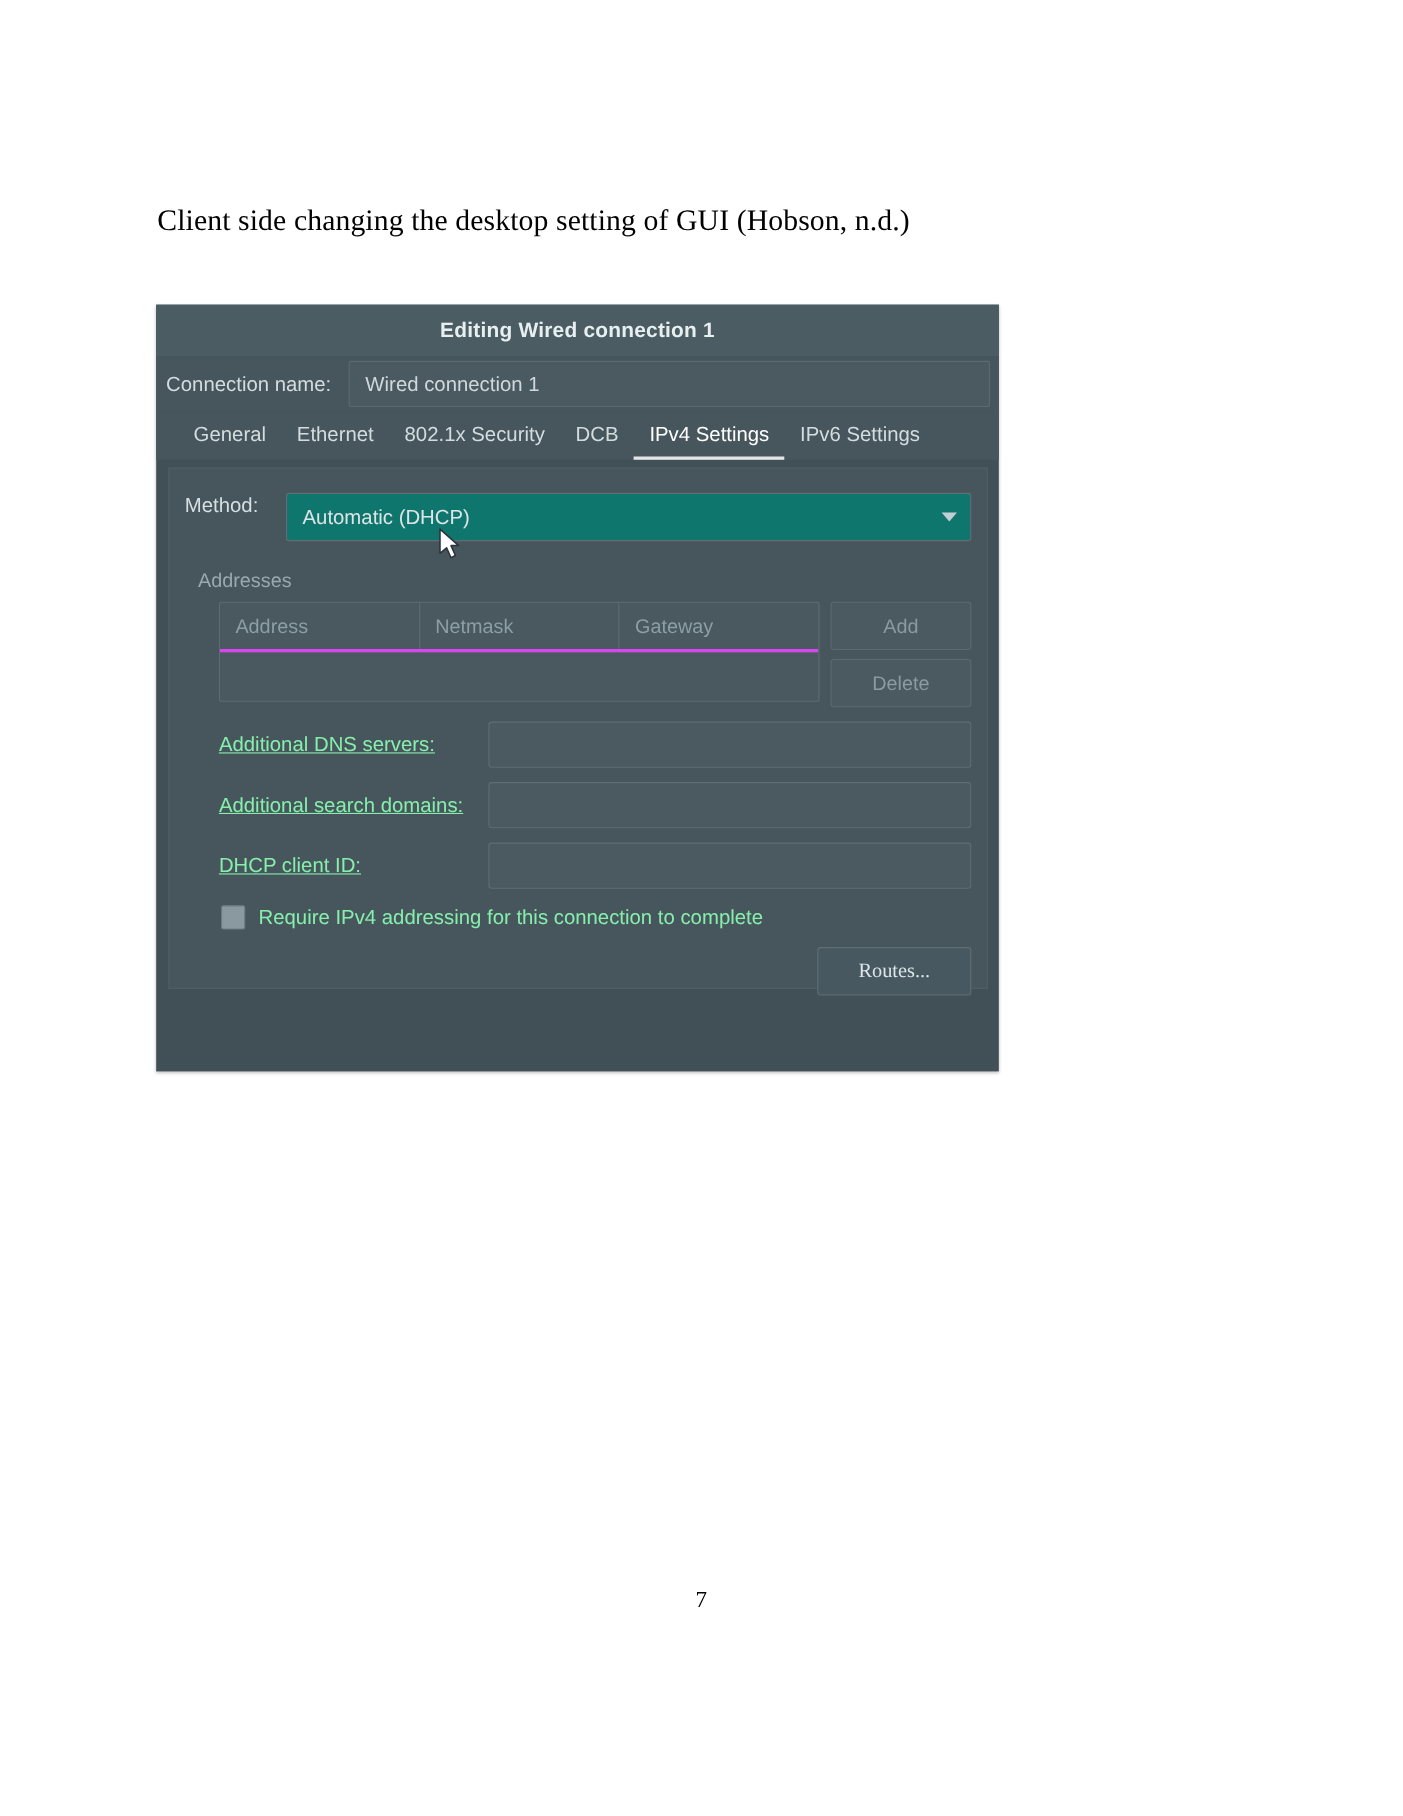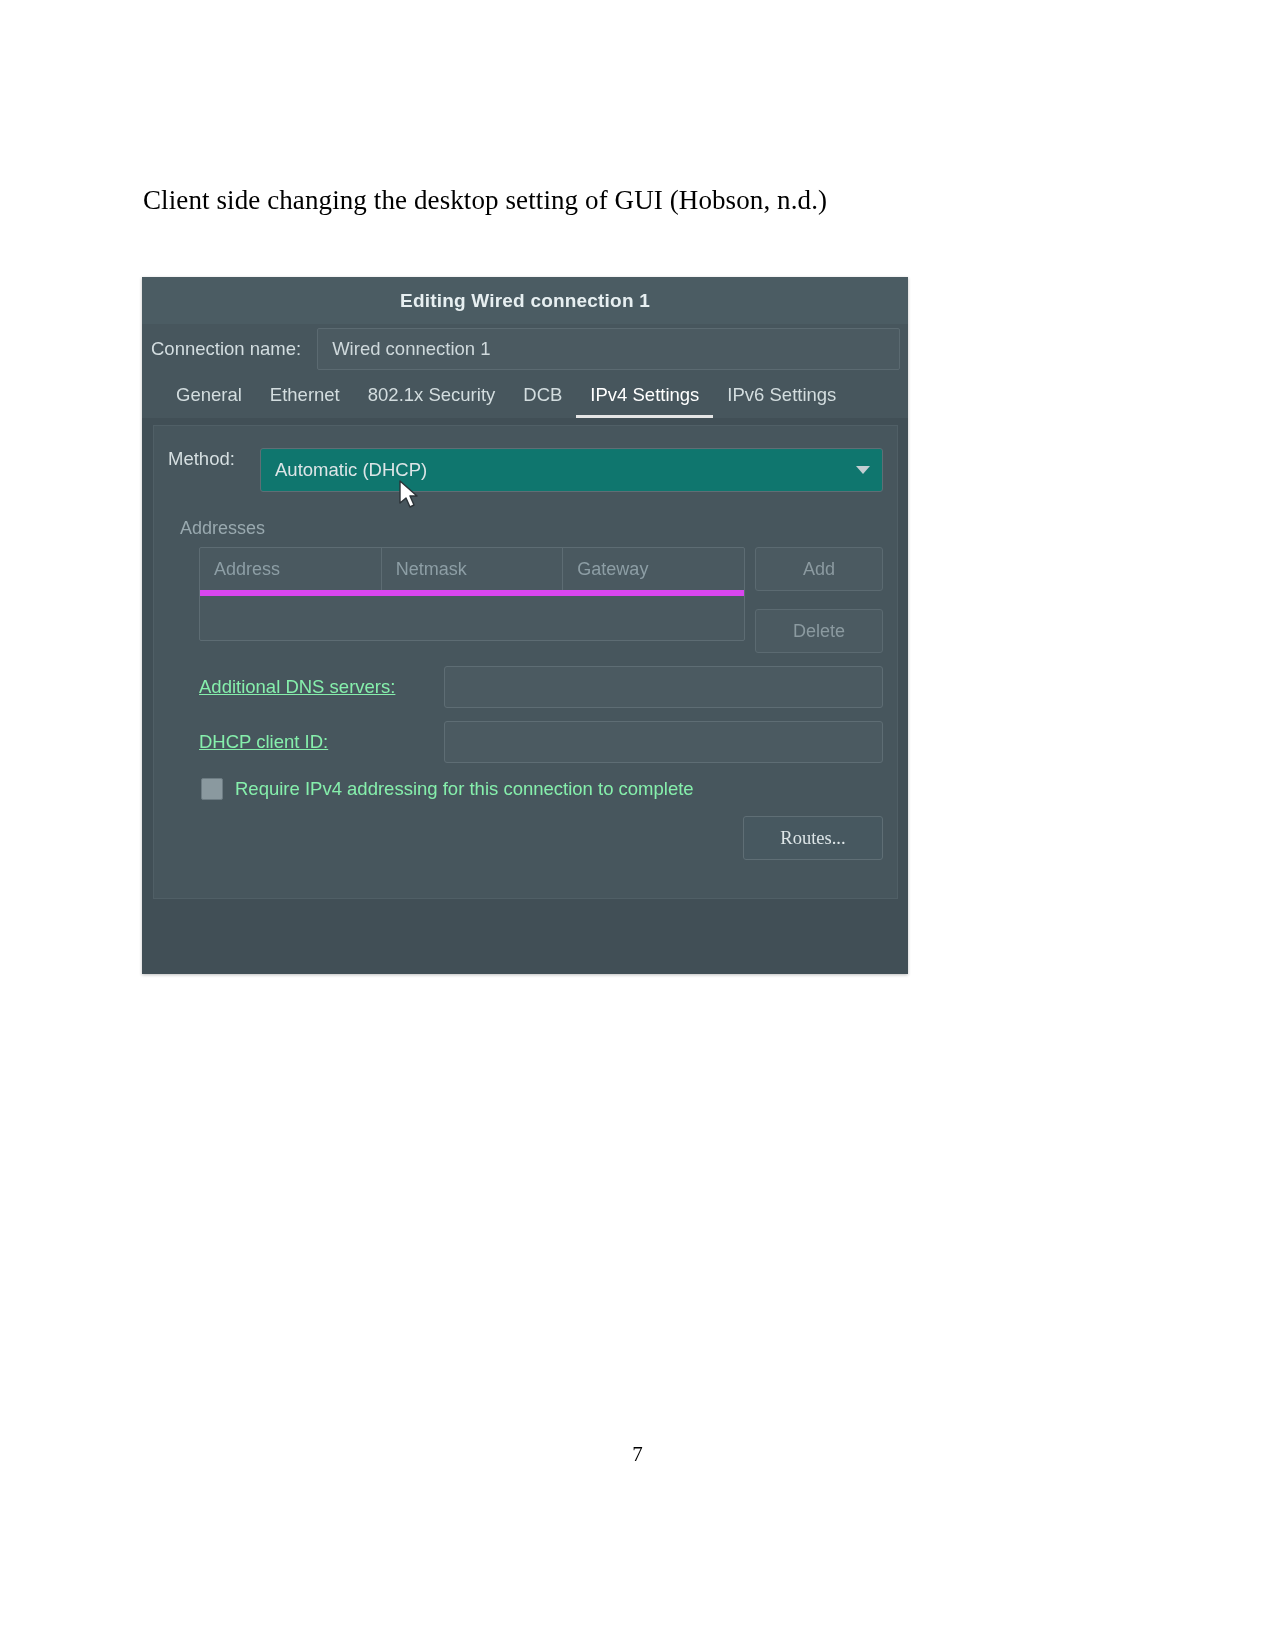--- a/index.html
+++ b/index.html
@@ -171,41 +171,41 @@
   .addr-table {
     flex: 1;
     border: 1px solid #5d6c73;
     background: #4a5960;
     border-radius: 2px;
     overflow: hidden;
   }
   .addr-head {
     display: flex;
     height: 42px;
-    border-bottom: 6px solid #d946ef;
+    border-bottom: 3px solid #d946ef;
   }
   .addr-th {
     flex: 1;
     display: flex;
     align-items: center;
     padding-left: 14px;
     font-size: 18px;
     color: #8d9ea5;
     border-right: 1px solid #5d6c73;
     box-sizing: border-box;
   }
   .addr-th:last-child { border-right: none; }
   .addr-body { height: 44px; }
 
   .addr-buttons {
     width: 128px;
     margin-left: 10px;
     display: flex;
     flex-direction: column;
-    gap: 18px;
+    gap: 8px;
   }
   .btn-disabled {
     height: 42px;
     background: #4b5a61;
     border: 1px solid #5b6a71;
     border-radius: 3px;
     display: flex;
     align-items: center;
     justify-content: center;
     font-size: 18px;
@@ -353,20 +353,24 @@
         <div class="btn-disabled">Add</div>
         <div class="btn-disabled">Delete</div>
       </div>
     </div>
 
     <div class="field-row">
       <span class="field-label">Additional DNS servers:</span>
       <div class="field-input"></div>
     </div>
 
+    <div class="field-row">
+      <span class="field-label">Additional search domains:</span>
+      <div class="field-input"></div>
+    </div>
 
     <div class="field-row">
       <span class="field-label">DHCP client ID:</span>
       <div class="field-input"></div>
     </div>
 
     <div class="check-row">
       <span class="checkbox"></span>
       <span class="check-label">Require IPv4 addressing for this connection to complete</span>
     </div>

